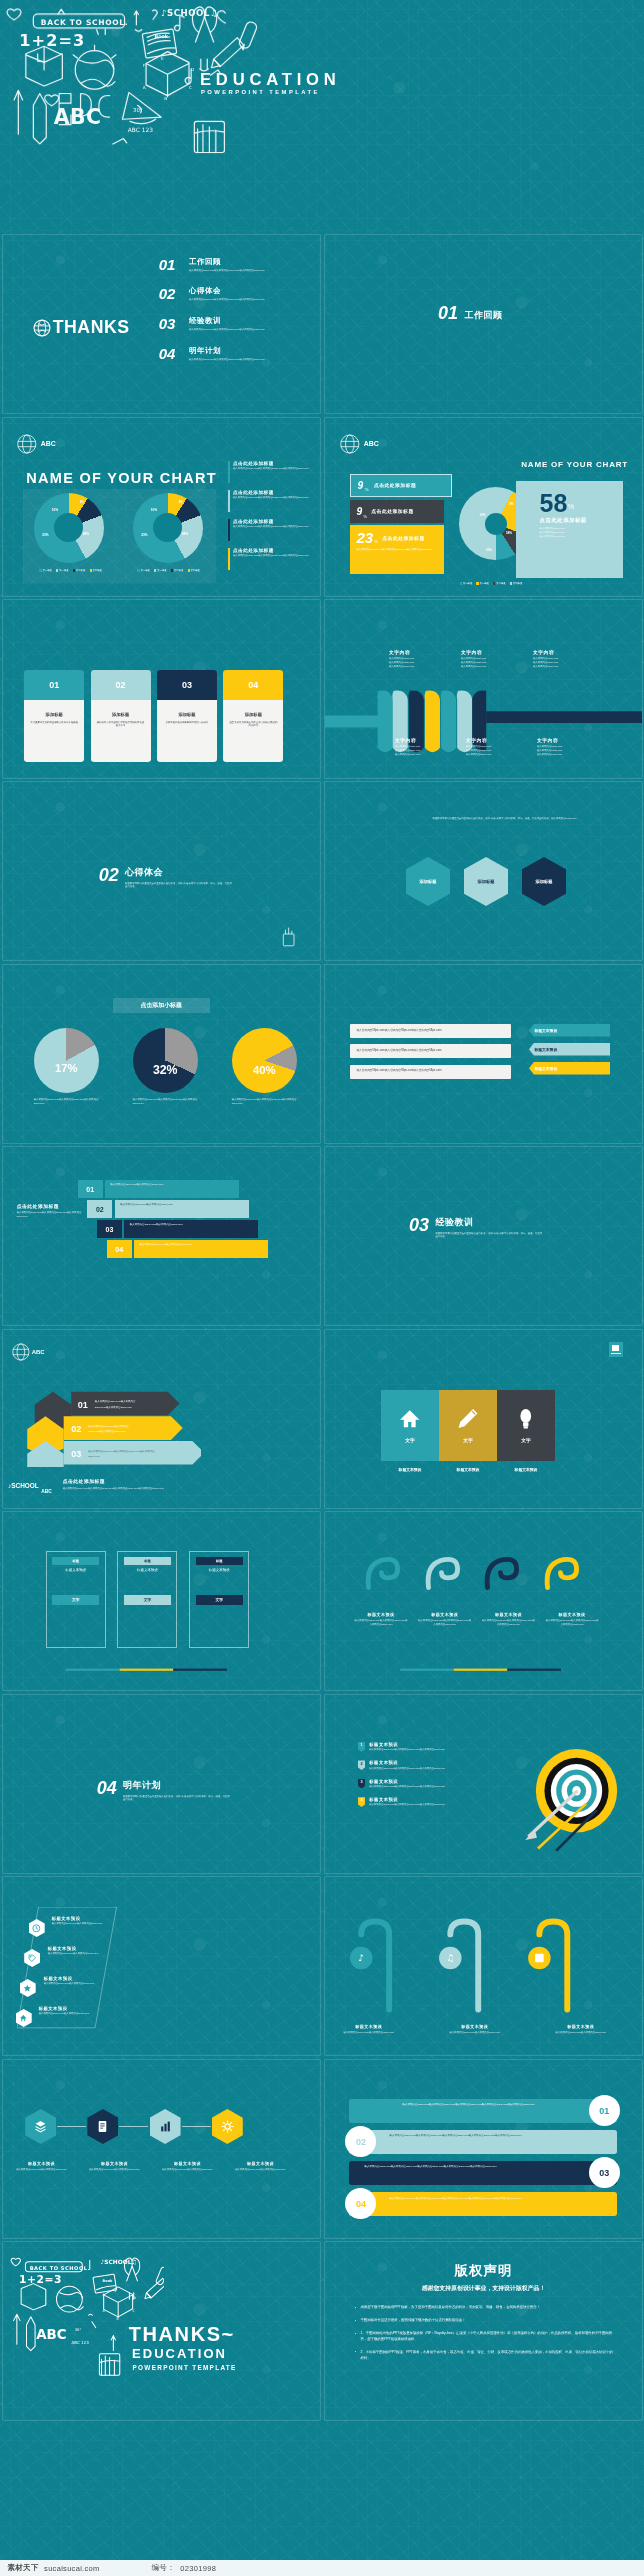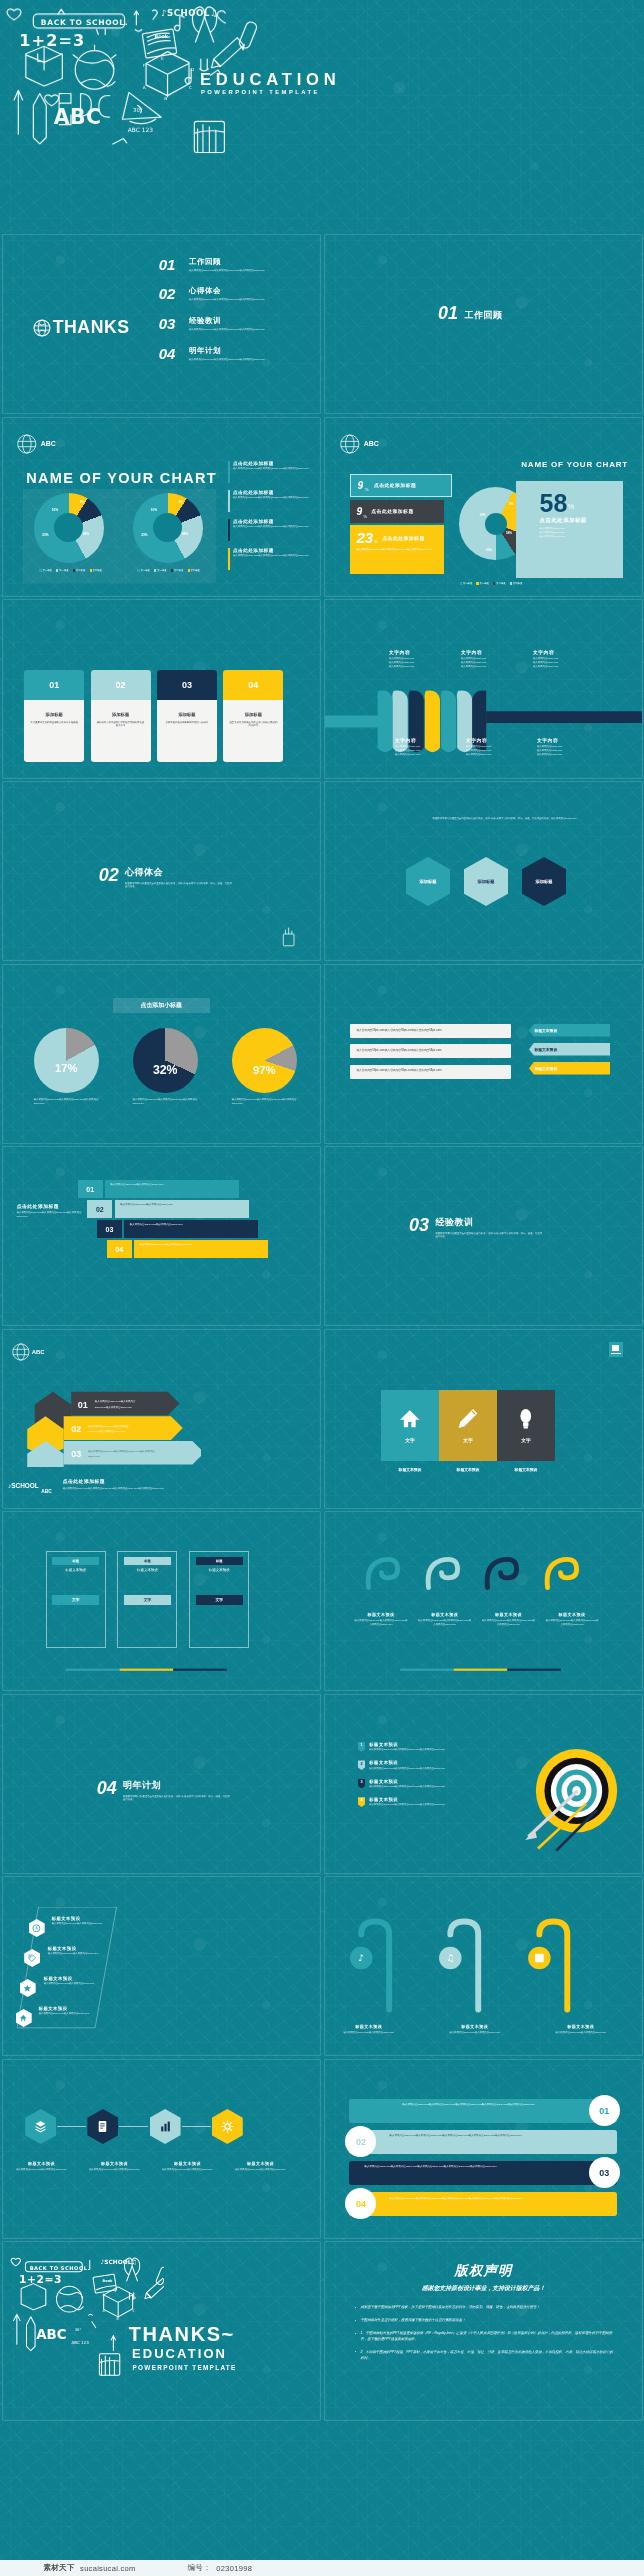--- a/index.html
+++ b/index.html
@@ -58,21 +58,21 @@
   .legend{display:flex; gap:4.3px; justify-content:center; font-size:2.3px;}
   .legend span{display:inline-flex; align-items:center; gap:1.1px;}
   .legend i{width:2.1px; height:2.1px; display:inline-block;}
 
   .watermark{
     position:absolute; left:0; bottom:0; width:644px; height:16px;
     background:rgba(255,255,255,.93); color:#4a4a4a;
     display:flex; align-items:center; gap:5.4px; padding-left:7.5px;
     font-size:7.5px; letter-spacing:0.3px;
   }
-  .wm-b{font-weight:bold;margin-left:36px;}
+  .wm-b{font-weight:bold;}
 </style>
 </head>
 <body>
 
 <div class="page">
   <div class="doodle-bg"></div>
 
   <div id="cover">
     <div class="doodle-bg"></div>
     <svg width="644" height="231" style="position:absolute;left:0;top:0" viewBox="0 0 1200 430">
@@ -493,21 +493,21 @@
         <div class="mini" style="margin-top:5.4px;text-align:left;">输入替换内容58pic.com输入替换内容58pic.com输入替换内容58pic.com</div>
       </div>
       <div style="width:65px;text-align:center;position:relative;">
         <div style="width:65px;height:65px;border-radius:50%;background:conic-gradient(from 0deg,#9a9a9a 0 115deg,#16304f 115deg 360deg);position:relative;">
           <div style="position:absolute;left:50%;top:64%;transform:translate(-50%,-50%);font-size:12.3px;font-weight:bold;">32%</div>
         </div>
         <div class="mini" style="margin-top:5.4px;text-align:left;">输入替换内容58pic.com输入替换内容58pic.com输入替换内容58pic.com</div>
       </div>
       <div style="width:65px;text-align:center;position:relative;">
         <div style="width:65px;height:65px;border-radius:50%;background:conic-gradient(from 62deg,#9a9a9a 0 47deg,#fdc90f 47deg 360deg);position:relative;">
-          <div style="position:absolute;left:50%;top:64%;transform:translate(-50%,-50%);font-size:11.3px;font-weight:bold;color:#fff;">97%</div>
+          <div style="position:absolute;left:50%;top:64%;transform:translate(-50%,-50%);font-size:11.3px;font-weight:bold;color:#fff;">40%</div>
         </div>
         <div class="mini" style="margin-top:5.4px;text-align:left;">输入替换内容58pic.com输入替换内容58pic.com输入替换内容58pic.com</div>
       </div>
     </div>
   </div>
 
   <div class="slide" style="left:325px; top:965px; width:317px; height:178px;">
     <div class="doodle-bg"></div>
     <div style="position:absolute;left:25px;top:59px;width:161px;">
       <div style="background:#f2f2f0;color:#3d4249;padding:4.8px 6.4px;margin-bottom:6.4px;border-radius:1.1px;font-size:2.7px;line-height:1.6;"><span>输入替换内容58pic.com输入替换内容58pic.com输入替换内容58pic.com</span></div>
@@ -951,21 +951,21 @@
         <text x="232" y="112" font-size="6">C</text>
       </g>
     </svg>
     <div style="position:absolute;left:126px;top:82px;width:145px;">
       <div style="font-size:20px;font-weight:bold;letter-spacing:1.6px;line-height:1;">THANKS~</div>
       <div style="font-size:13px;font-weight:bold;letter-spacing:2.1px;margin-top:2.1px;padding-left:3.2px;">EDUCATION</div>
       <div style="font-size:6.4px;font-weight:bold;letter-spacing:1.3px;margin-top:2.7px;padding-left:3.8px;">POWERPOINT TEMPLATE</div>
     </div>
   </div>
 
-  <div class="slide" style="left:325px; top:2242px; width:317px; height:178px;font-style:italic;">
+  <div class="slide" style="left:325px; top:2242px; width:317px; height:178px;">
     <div class="doodle-bg"></div>
     <div style="position:absolute;left:0;top:20.4px;width:317px;text-align:center;font-size:13.4px;font-weight:bold;letter-spacing:1.1px;">版权声明</div>
     <div style="position:absolute;left:0;top:42px;width:317px;text-align:center;font-size:5.9px;font-weight:bold;">感谢您支持原创设计事业，支持设计版权产品！</div>
     <div style="position:absolute;left:30px;top:63px;width:258px;">
       <div style="display:flex;gap:4.3px;margin-bottom:7px;">
         <span style="font-size:3.2px;line-height:1;padding-top:1.6px;">•</span>
         <span style="font-size:3.4px;line-height:1.75;">感谢您下载千图网原创PPT模板，为了您和千图网以及原创作者的利益，请勿复制、传播、销售，否则将承担法律责任！</span>
       </div>
       <div style="display:flex;gap:4.3px;margin-bottom:7px;">
         <span style="font-size:3.2px;line-height:1;padding-top:1.6px;">•</span>

